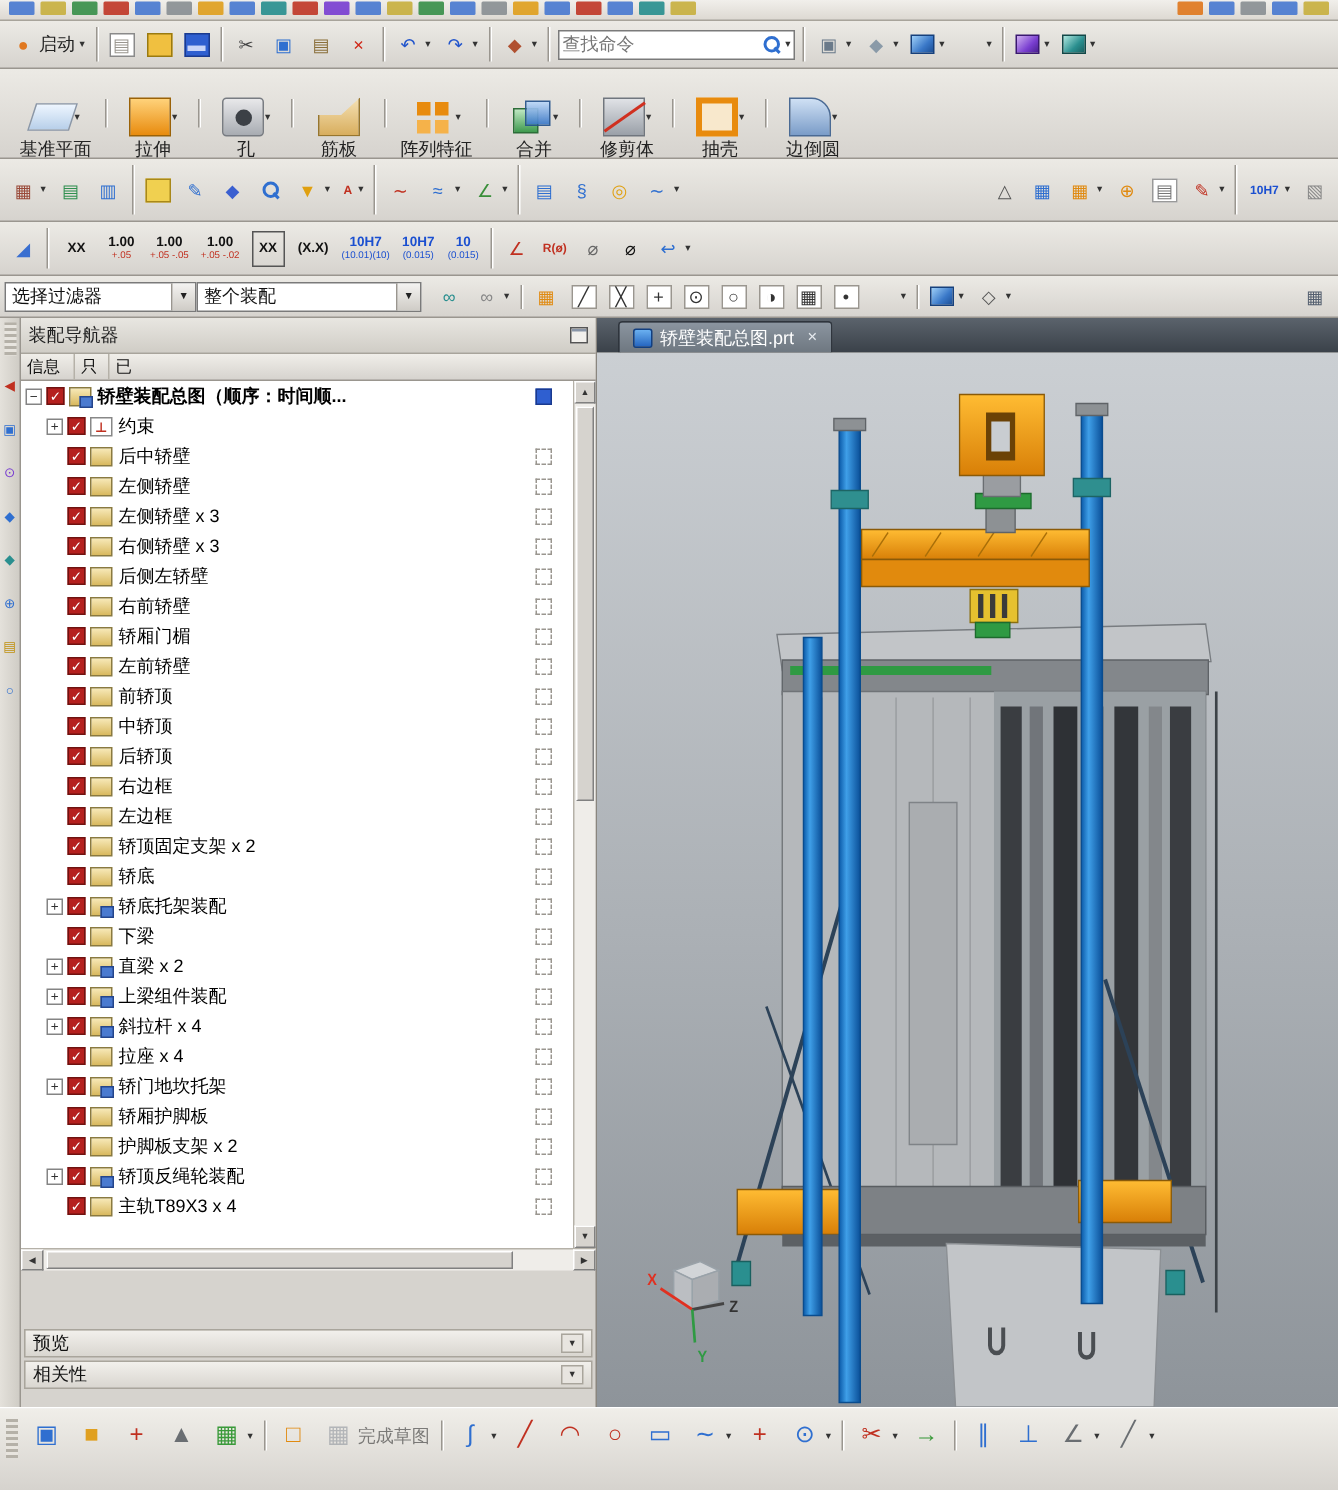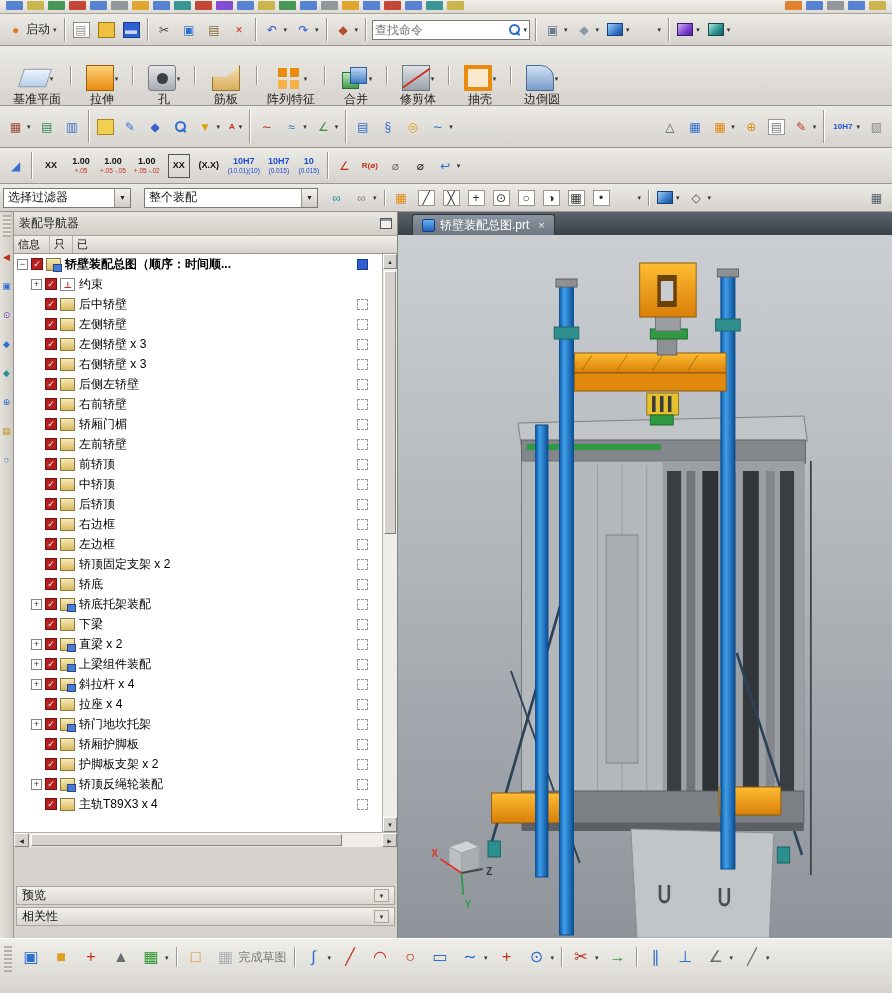--- a/index.html
+++ b/index.html
@@ -30,21 +30,21 @@
   #menuStrip{height:14px;display:flex;align-items:flex-start;padding:1px 4px;background:linear-gradient(#f1efeb,#ddd9d2);border-bottom:1px solid #a8a49b}
   .chip{width:17px;height:9px;margin:0 2px;border-radius:1px;opacity:.92;flex:none}
 
   
   #toolbar1{height:32px}
   #toolbar3{height:42px}
   #toolbar4{height:36px}
   #filterbar{height:28px}
 
   .searchbox{display:inline-flex;align-items:center;height:20px;width:158px;background:#fff;border:1px solid #7a7a7a;padding:0 2px;margin:0 2px}
-  .sinput{flex:1;border:none;outline:none;font-size:12px;min-width:0;font-family:Liberation Sans, sans-serif;color:#737373}
+  .sinput{flex:1;border:none;outline:none;font-size:12px;min-width:0;font-family:Liberation Serif, serif;color:#737373}
 
   
   .dim{display:flex;flex-direction:column;align-items:center;justify-content:center;min-width:22px;height:24px;line-height:1.1}
   .dim.boxed{border:1px solid #555;padding:0 2px}
   .dl1{font-size:9px;font-weight:bold;color:#111;white-space:nowrap}
   .dl2{font-size:6.5px;color:#c03020;white-space:nowrap}
   .dl1.blue,.dl2.blue{color:#1a4fd0}
 
   
   #ribbon{display:flex;align-items:stretch;height:60px;padding:16px 6px;background:linear-gradient(#eceae5,#d6d3ce);border-bottom:1px solid #9a968f}
@@ -476,21 +476,21 @@
         <span class="icn" style="color: rgb(47, 111, 208);">↩</span>
         <span class="caret">▾</span>
       </div>
     </div>
 
   <div class="tb" id="filterbar">
     <div class="combo" style="width:128px">
       <span class="val">选择过滤器</span>
       <span class="dbtn">▼</span>
     </div>
-    <div class="combo" style="width:174px;margin-left:13px">
+    <div class="combo" style="width:150px;margin-left:0">
       <span class="val">整个装配</span>
       <span class="dbtn">▼</span>
     </div>
     <span id="filterIcons">
         <div class="tbtn">
           <span class="icn" style="color: rgb(42, 143, 143);">∞</span>
         </div>
         <div class="tbtn">
           <span class="icn" style="color: rgb(136, 136, 136);">∞</span>
           <span class="caret">▾</span>

